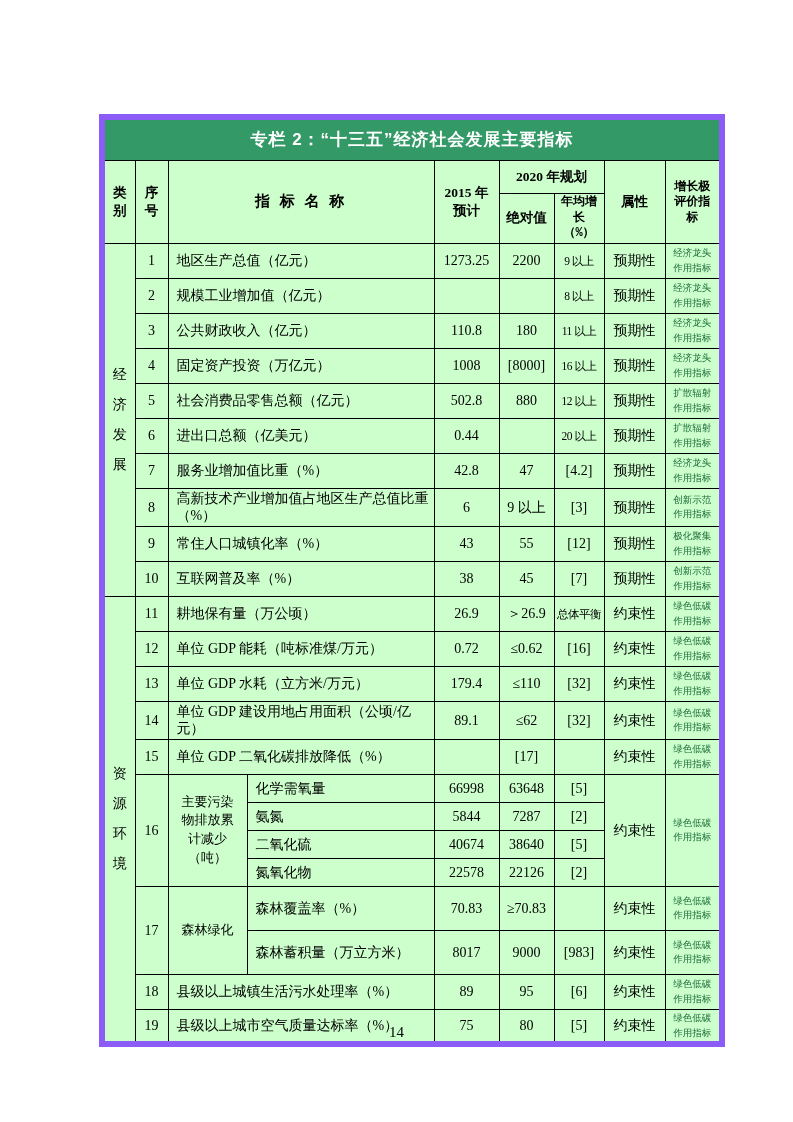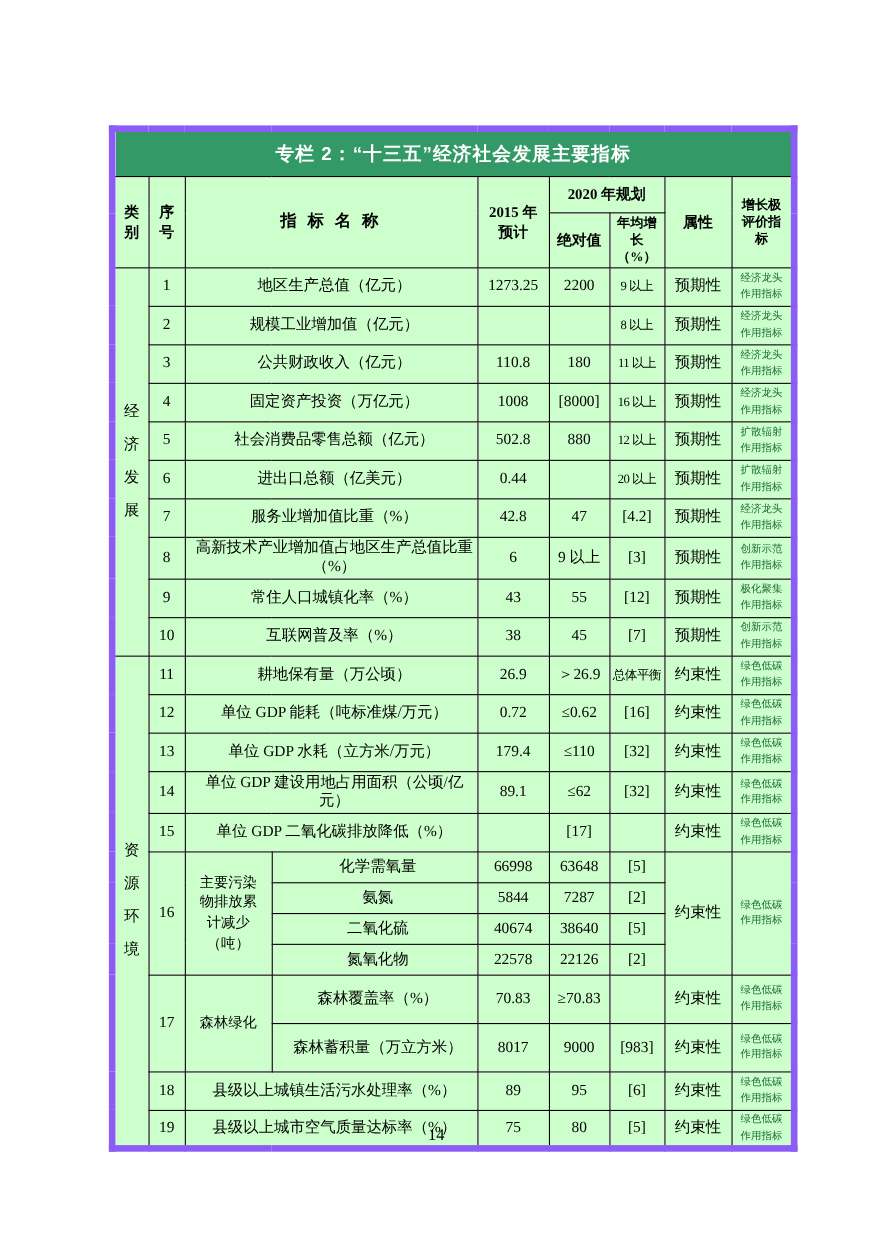--- a/index.html
+++ b/index.html
@@ -19,28 +19,28 @@
     text-align:center;vertical-align:middle;
     font-size:14px;line-height:1.25;padding:1px 2px;
     white-space:pre-line;overflow:hidden;
   }
   td.title{
     background:#339966;color:#ffffff;
     font-family:"Liberation Sans", sans-serif;
     font-weight:bold;font-size:17px;height:38px;letter-spacing:1px;
   }
   tr.h1 td{height:30px;}
-  tr.h2 td{height:34px;}
+  tr.h2 td{height:34px;font-family:Liberation Mono, monospace;}
   tr.r-main{height:35px;}
   tr.r-sub4{height:28px;}
   tr.r-sub2{height:44px;}
   .hdr{font-weight:bold;font-size:13.5px;line-height:1.3;}
   .hdr-name{letter-spacing:3px;font-size:15px;}
   .hdr-sm{font-size:12px;margin-left:48px;}
-  td.name{text-align:center;padding-left:8px;}
+  td.name{text-align:left;padding-left:8px;}
   td.group-c{font-size:13px;line-height:1.45;}
   td.cat{font-size:14px;line-height:2.15;padding:0;}
   td.pole{
     font-size:9.5px;line-height:1.55;color:#1e6b3c;padding:0;
   }
   td.cn-small{font-size:11.5px;letter-spacing:-0.5px;}
   .pageno{
     position:absolute;left:0;top:1024px;width:793px;
     text-align:center;font-size:15px;color:#000;
   }

